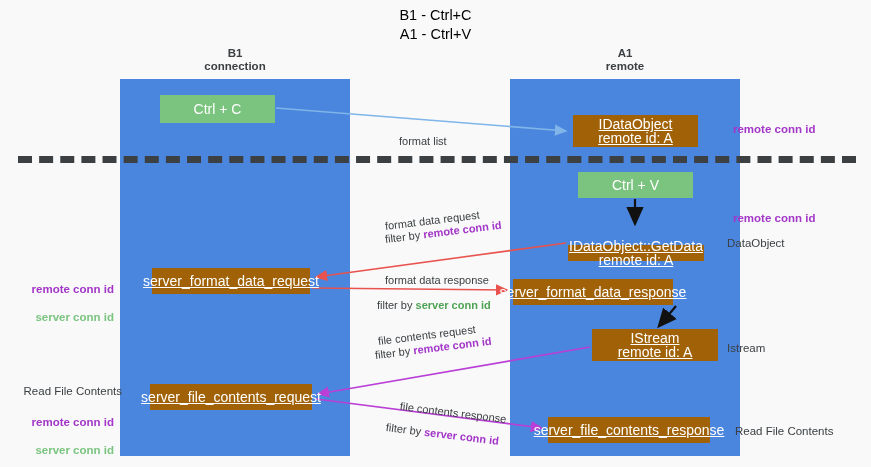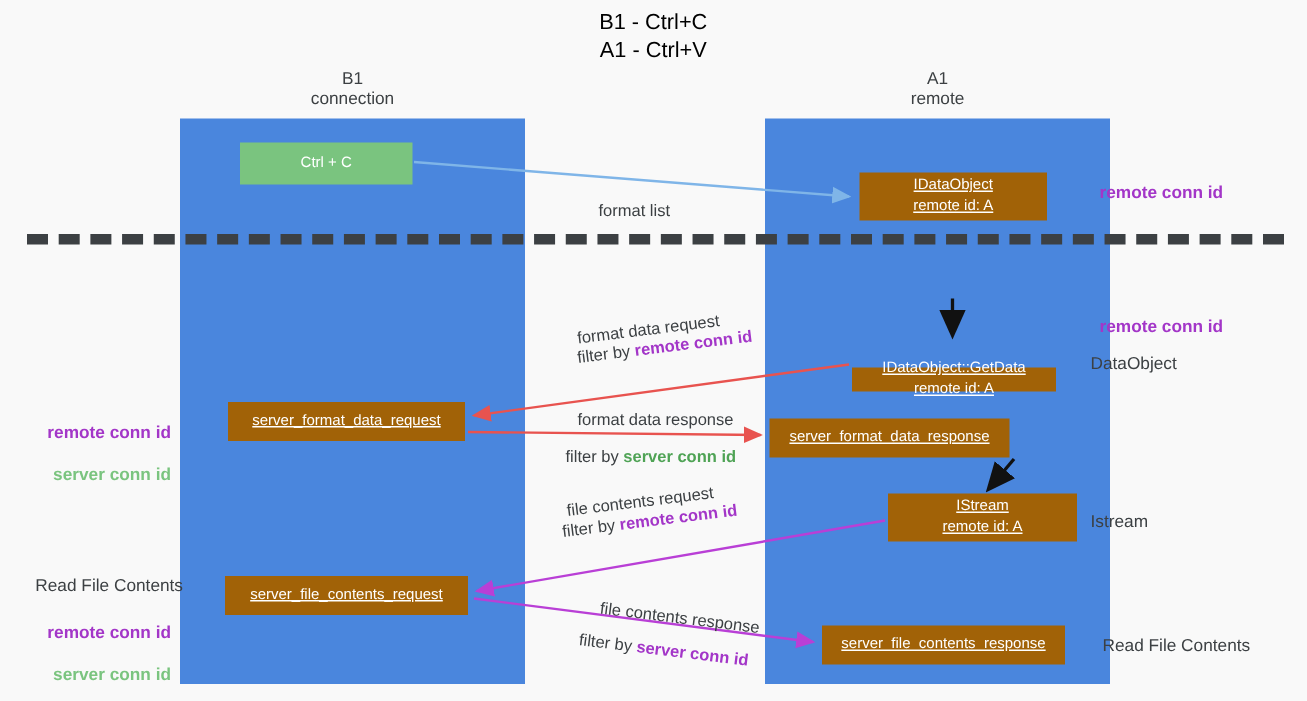--- a/index.html
+++ b/index.html
@@ -33,20 +33,21 @@
     white-space: pre-line;
   }
 
   
   .col-header {
     text-align: center;
     font-size: 11.5px;
     color: #3c4043;
     line-height: 13px;
     white-space: pre-line;
+    font-weight: bold;
   }
   #col-header-b1 { top: 47px; left: 120px; width: 230px; }
   #col-header-a1 { top: 47px; left: 510px; width: 230px; }
 
   
   .lane {
     background: #4a86dd;
     top: 79px;
     height: 377px;
   }
@@ -64,21 +65,21 @@
 
   
   .node {
     box-sizing: border-box;
     display: flex;
     flex-direction: column;
     align-items: center;
     justify-content: center;
     text-align: center;
     color: #ffffff;
-    font-size: 10px;
+    font-size: 14px;
     line-height: 14px;
     white-space: pre-line;
     z-index: 5;
   }
   .node.green  { background: #7ac47f; }
   .node.orange { background: #a16207; text-decoration: underline; }
 
   #node-ctrl-c       { left: 160px; top: 95px;  width: 115px; height: 28px; }
   #node-dataobject   { left: 573px; top: 115px; width: 125px; height: 32px; }
   #node-ctrl-v       { left: 578px; top: 172px; width: 115px; height: 26px; }
@@ -184,20 +185,21 @@
     <line x1="590" y1="347" x2="318" y2="394" stroke="#b93fd6" stroke-width="1.6" marker-end="url(#ah-mag)"></line>
 
     <line x1="316" y1="399" x2="542" y2="428" stroke="#b93fd6" stroke-width="1.6" marker-end="url(#ah-mag)"></line>
   </svg>
 
   <div class="abs" id="phase-divider"></div>
 
   <div class="abs node green" id="node-ctrl-c">Ctrl + C</div>
   <div class="abs node orange" id="node-dataobject">IDataObject
 remote id: A</div>
+  <div class="abs node green" id="node-ctrl-v">Ctrl + V</div>
   <div class="abs node orange" id="node-getdata">IDataObject::GetData
 remote id: A</div>
   <div class="abs node orange" id="node-fmt-request">server_format_data_request</div>
   <div class="abs node orange" id="node-fmt-response">server_format_data_response</div>
   <div class="abs node orange" id="node-istream">IStream
 remote id: A</div>
   <div class="abs node orange" id="node-file-request">server_file_contents_request</div>
   <div class="abs node orange" id="node-file-response">server_file_contents_response</div>
 
   <div class="abs edge-label" id="label-format-list">format list</div>

